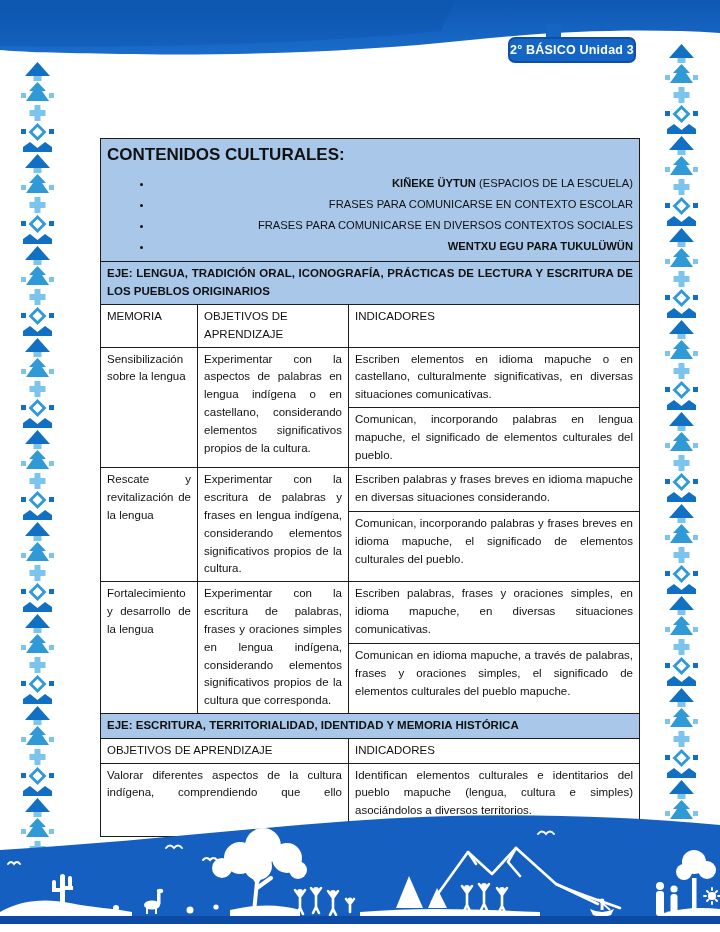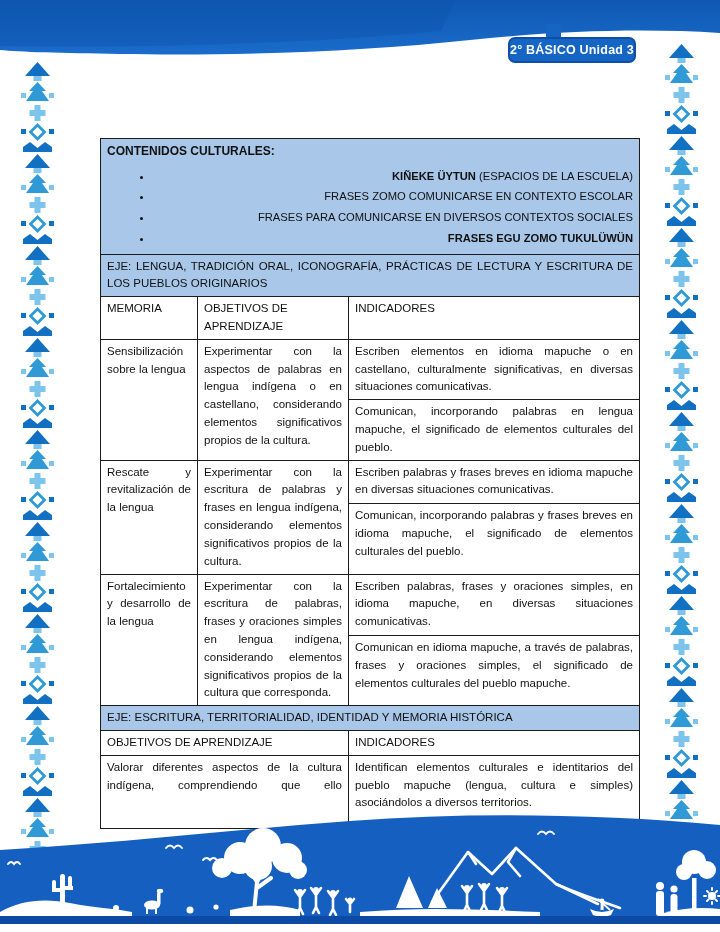--- a/index.html
+++ b/index.html
@@ -24,25 +24,25 @@
   table.main{
     position:absolute;left:100px;top:138px;width:539px;
     border-collapse:collapse;table-layout:fixed;
   }
   table.main td{
     border:1.6px solid #1c1c1c;padding:3px 6px;vertical-align:top;
     font-size:11.5px;line-height:1.55;
   }
   td.light{background:#A8C7E9;}
   td.contenidos{padding:5px 8px;height:88px;}
-  .ct{font-weight:bold;font-size:12px;}
+  .ct{font-weight:bold;font-size:17px;}
   td.contenidos ul{margin:7px 0 0 0;padding-left:46px;text-align:right;}
   td.contenidos li{margin:0 0 4.5px 0;font-size:11.2px;line-height:1.45;}
   td.contenidos li b{font-weight:bold;}
-  td.eje{font-weight:normal;text-align:justify;height:32px;padding-top:5px;}
+  td.eje{font-weight:bold;text-align:justify;height:32px;padding-top:5px;}
   td.eje.single{height:16px;}
   tr.hdr td{font-weight:normal;height:31px;}
   tr.hdr.small td{height:17px;}
   .just{text-align:justify;}
   .jlast{text-align-last:justify;}
   
   .footer{position:absolute;left:0;bottom:0;}
 </style>
 </head>
 <body>
@@ -110,23 +110,23 @@
         <col style="width:151px">
         <col style="width:291px">
       </colgroup>
     <tbody>
 
       <tr>
         <td colspan="3" class="light contenidos">
           <div class="ct">CONTENIDOS CULTURALES:</div>
           <ul>
             <li><b>KIÑEKE ÜYTUN</b><span> (ESPACIOS DE LA ESCUELA)</span></li>
-            <li><b></b><span>FRASES ZOMO COMUNICARSE EN CONTEXTO ESCOLAR</span></li>
+            <li><b></b><span>FRASES PARA COMUNICARSE EN CONTEXTO ESCOLAR</span></li>
             <li><b></b><span>FRASES PARA COMUNICARSE EN DIVERSOS CONTEXTOS SOCIALES</span></li>
-            <li><b>FRASES EGU ZOMO TUKULÜWÜN</b><span></span></li>
+            <li><b>WENTXU EGU PARA TUKULÜWÜN</b><span></span></li>
           </ul>
         </td>
       </tr>
 
       <tr>
         <td colspan="3" class="light eje">EJE: LENGUA, TRADICIÓN ORAL, ICONOGRAFÍA, PRÁCTICAS DE LECTURA Y ESCRITURA DE LOS PUEBLOS ORIGINARIOS</td>
       </tr>
       <tr class="hdr">
         <td>MEMORIA</td>
         <td>OBJETIVOS DE APRENDIZAJE</td>
@@ -138,21 +138,21 @@
         <td rowspan="2" class="just">Experimentar con la aspectos de palabras en lengua indígena o en castellano, considerando elementos significativos propios de la cultura.</td>
         <td class="just" style="height:50px">Escriben elementos en idioma mapuche o en castellano, culturalmente significativas, en diversas situaciones comunicativas.</td>
       </tr>
       <tr>
         <td class="just" style="height:46px">Comunican, incorporando palabras en lengua mapuche, el significado de elementos culturales del pueblo.</td>
       </tr>
 
       <tr>
         <td rowspan="2" class="just">Rescate y revitalización de la lengua</td>
         <td rowspan="2" class="just">Experimentar con la escritura de palabras y frases en lengua indígena, considerando elementos significativos propios de la cultura.</td>
-        <td class="just" style="height:35px">Escriben palabras y frases breves en idioma mapuche en diversas situaciones comunicativas.</td>
+        <td class="just" style="height:35px">Escriben palabras y frases breves en idioma mapuche en diversas situaciones considerando.</td>
       </tr>
       <tr>
         <td class="just" style="height:62px">Comunican, incorporando palabras y frases breves en idioma mapuche, el significado de elementos culturales del pueblo.</td>
       </tr>
 
       <tr>
         <td rowspan="2" class="just">Fortalecimiento y desarrollo de la lengua</td>
         <td rowspan="2" class="just">Experimentar con la escritura de palabras, frases y oraciones simples en lengua indígena, considerando elementos significativos propios de la cultura que corresponda.</td>
         <td class="just" style="height:44px">Escriben palabras, frases y oraciones simples, en idioma mapuche, en diversas situaciones comunicativas.</td>
       </tr>

